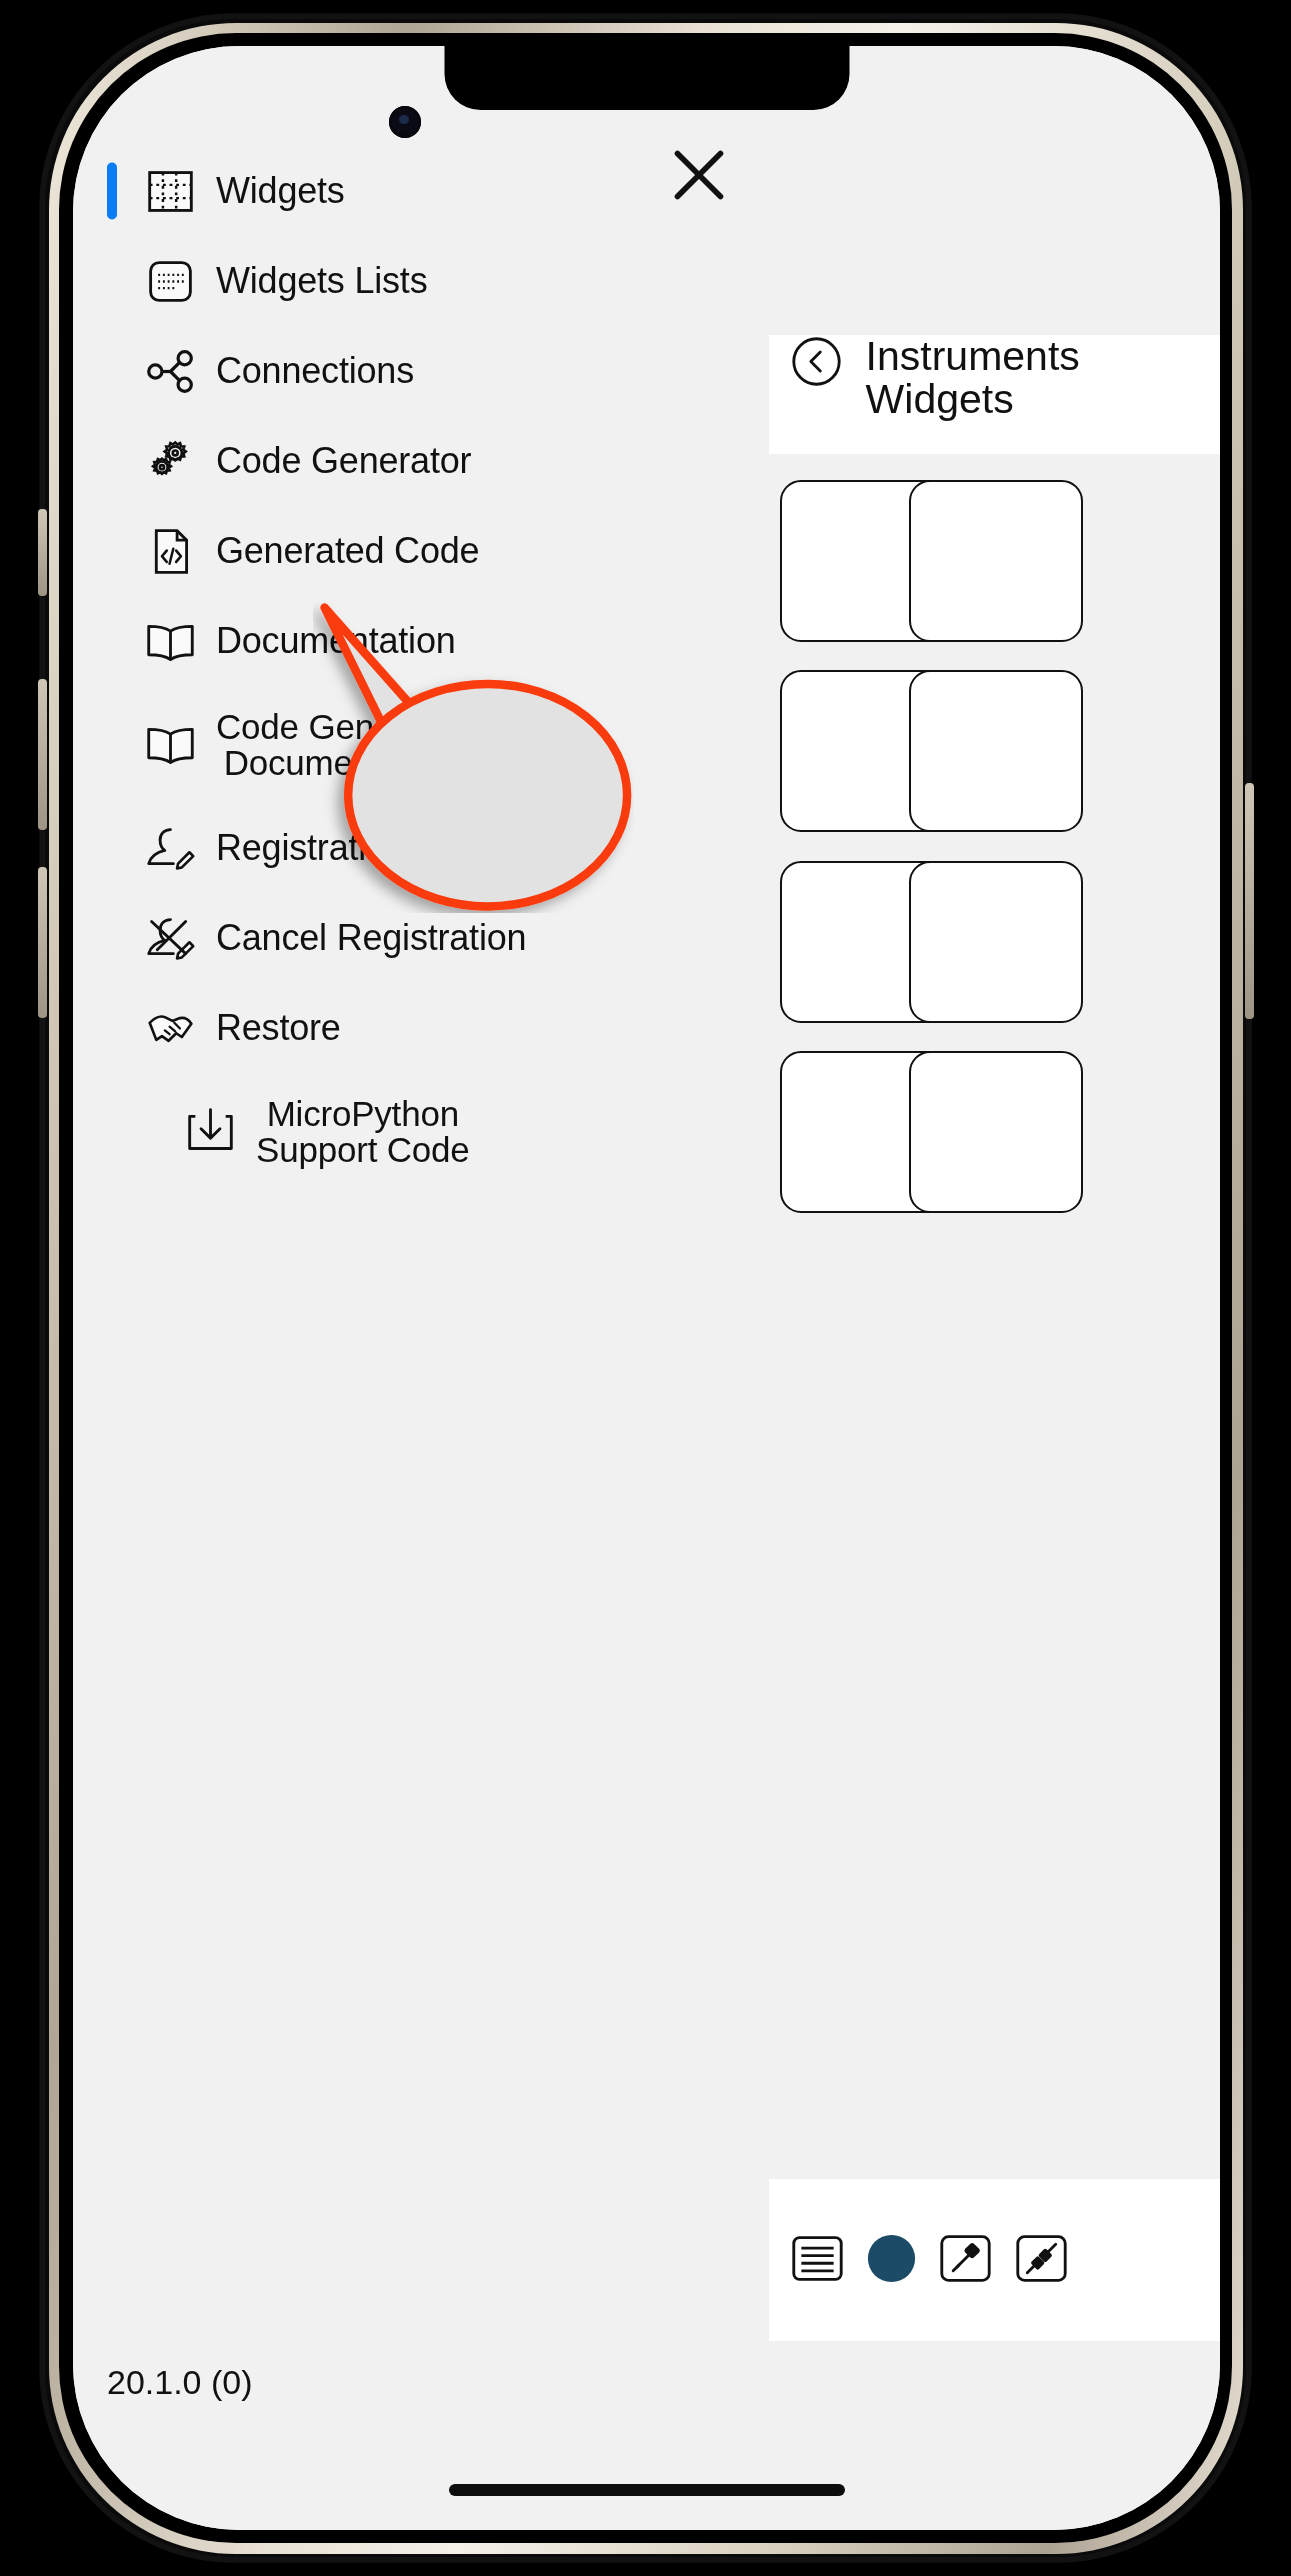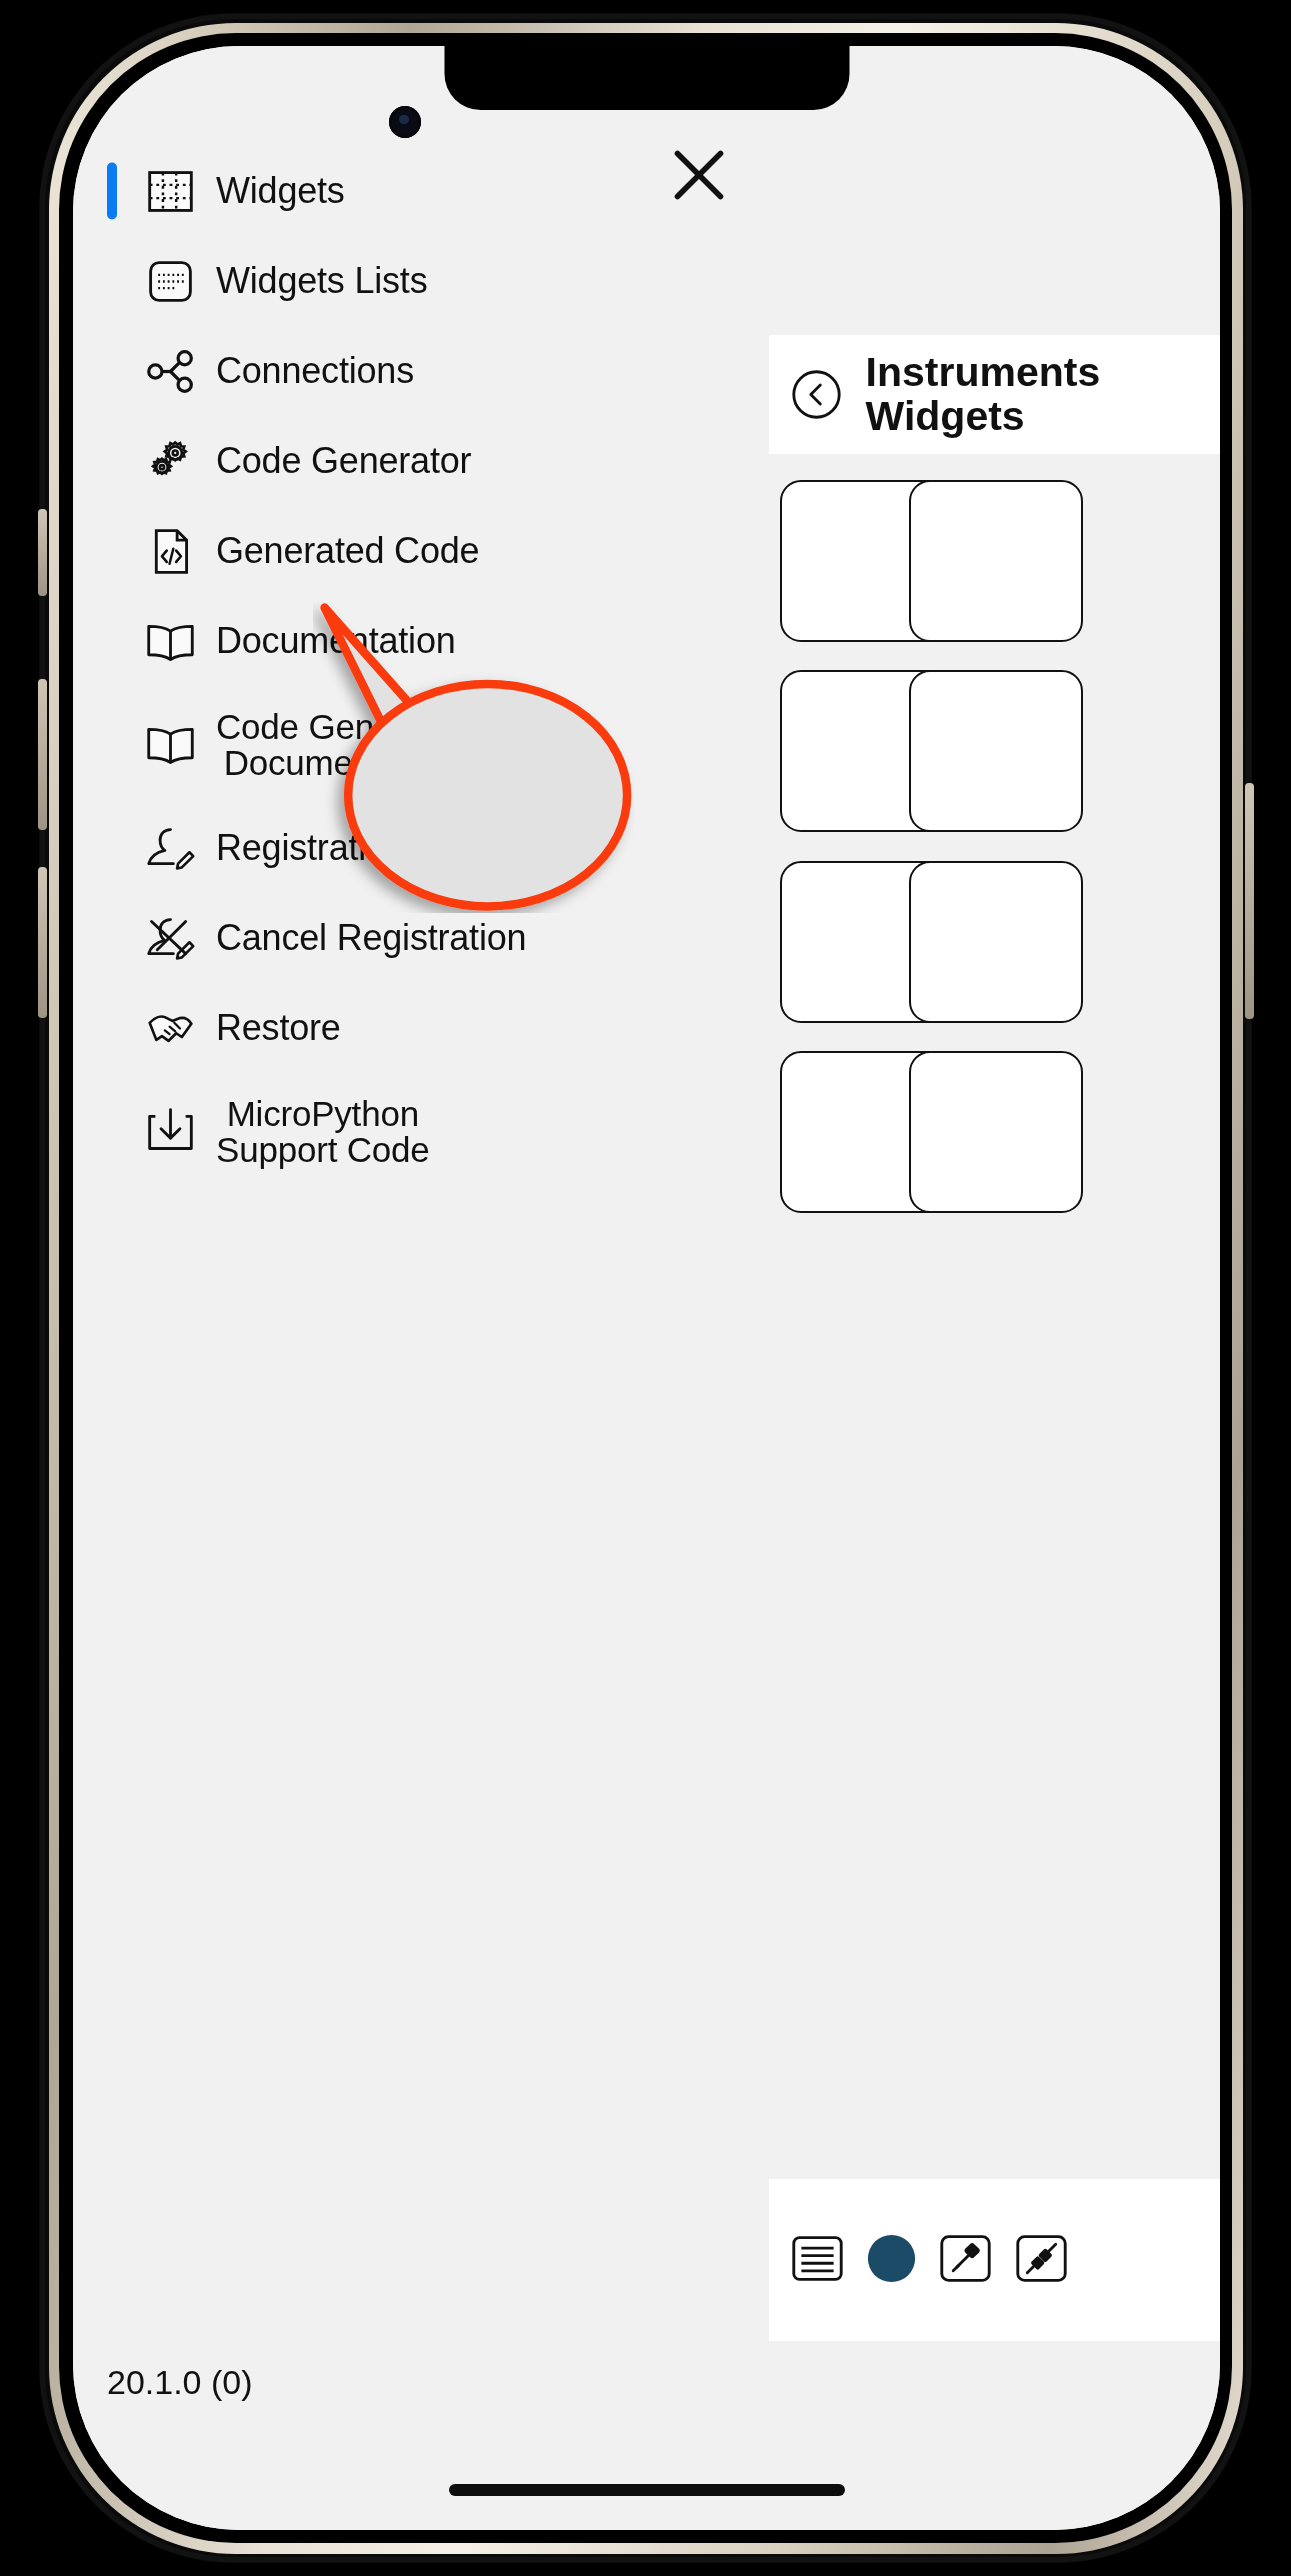--- a/index.html
+++ b/index.html
@@ -54,21 +54,21 @@
   .m-icon svg{display:block;}
   .m-label{font-size:36px;color:#111;margin-left:17px;line-height:1.02;letter-spacing:-0.2px;}
   .m-label.two-line{text-align:center;font-size:35px;}
 
   #version{position:absolute;left:34px;bottom:128px;font-size:34px;color:#111;}
 
   
   #content{position:absolute;left:696px;top:0;right:0;height:100%;background:#f1f1f1;z-index:5;
       overflow:hidden;}
   #content-header{position:absolute;left:0;top:289px;width:453px;height:119px;background:#fff;
-      display:flex;align-items:center;font-weight:bold;}
+      display:flex;}
   #back-circle{margin-left:21px;width:53px;height:53px;flex:0 0 53px;}
   #content-title{margin-left:22.6px;font-size:41px;color:#111;line-height:1.06;white-space:nowrap;}
   .grid-card{position:absolute;width:170px;height:158px;background:#fff;border:2.8px solid #111;
       border-radius:21px;}
   #content-toolbar{position:absolute;left:0;bottom:189px;width:453px;height:162px;background:#fff;
       display:flex;align-items:center;}
   .tb-item{margin-left:21px;}
 
   
   #callout{position:absolute;z-index:60;left:240px;top:556px;width:321px;height:311px;
@@ -281,21 +281,21 @@
         <span class="m-icon">
           <svg width="53" height="53" viewBox="0 0 56 56">
             <path d="M6 22 c6-6 11-8 16-6 l8 4 8-3 c5-1 9 1 12 6 l-10 14 -6-4 -8 8 -7-5 -6 4 z" fill="#fafafa" stroke="#111" stroke-width="2.8" stroke-linejoin="round"></path>
             <path d="M22 30 l5 4 M27 26 l6 5 M32 22 l6 6" fill="none" stroke="#111" stroke-width="2.4" stroke-linecap="round"></path>
           </svg>
         </span>
         <span class="m-label">Restore</span>
       </div>
 
 
-      <div class="menu-row" style="min-height:117px;">
+      <div class="menu-row" style="min-height:117px;padding-left:40px;">
         <span class="m-icon">
           <svg width="53" height="53" viewBox="0 0 56 56">
             <path d="M12 12 h-6 v34 h44 V12 h-6" fill="none" stroke="#111" stroke-width="3" stroke-linejoin="round"></path>
             <line x1="28" y1="5" x2="28" y2="34" stroke="#111" stroke-width="3" stroke-linecap="round"></line>
             <path d="M18 25 l10 10 10-10" fill="none" stroke="#111" stroke-width="3" stroke-linecap="round" stroke-linejoin="round"></path>
           </svg>
         </span>
         <span class="m-label two-line">
           <div>MicroPython</div>
           <div>Support Code</div>

